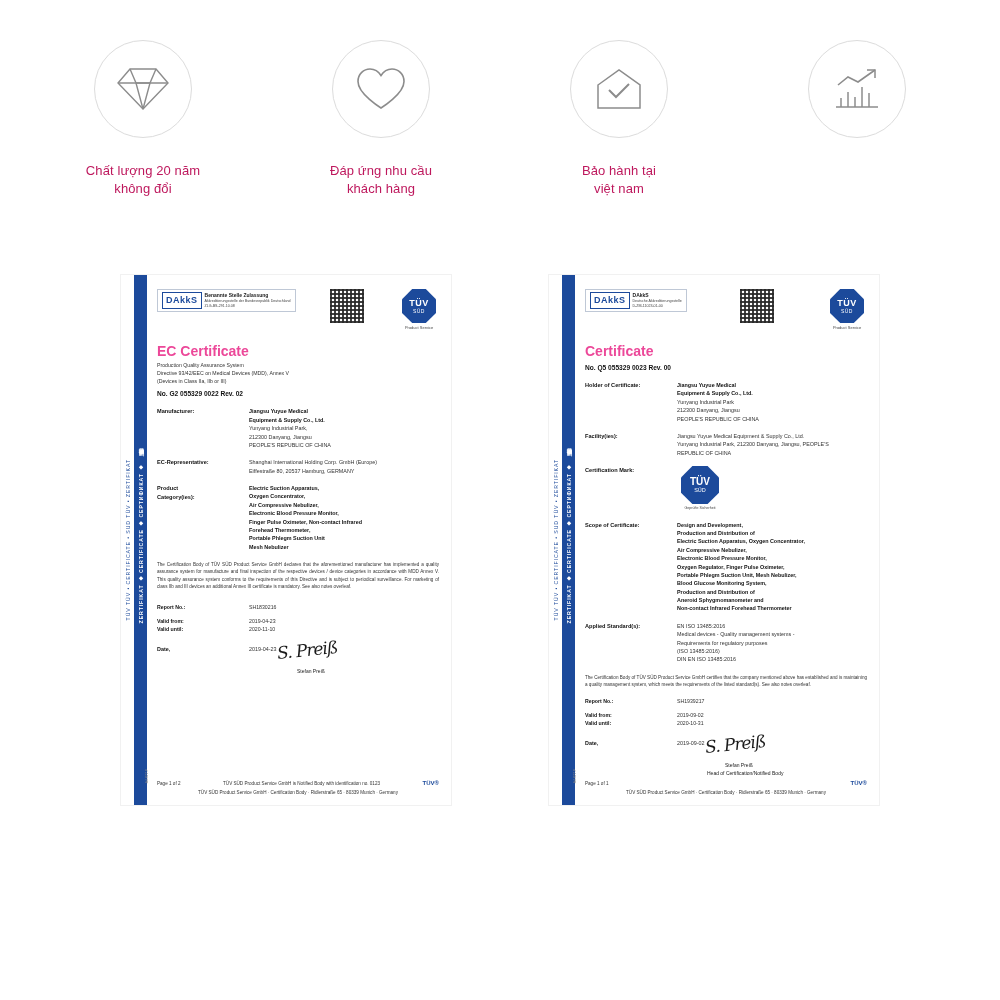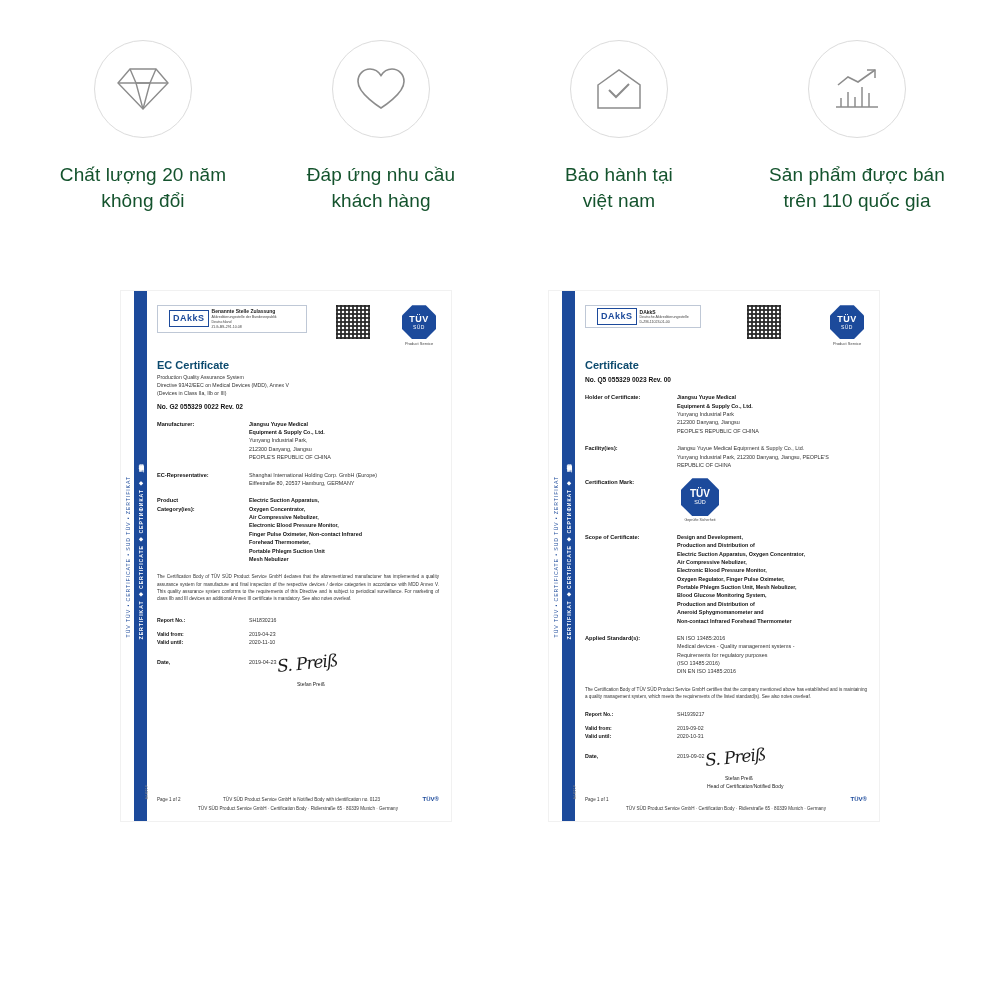--- a/index.html
+++ b/index.html
@@ -26,23 +26,23 @@
   .circle {
     width: 98px; height: 98px;
     border-radius: 50%;
     border: 1px solid #dcdcdc;
     margin: 0 auto 24px auto;
     display: flex; align-items: center; justify-content: center;
     background: #fff;
   }
   .circle svg { display: block; }
   .feature-text {
-    font-size: 19px;
+    font-size: 13px;
     line-height: 1.35;
-    color: #14532d;
+    color: #be185d;
     letter-spacing: .1px;
   }
 
   
   .headline {
     margin-top: 78px;
     text-align: center;
     font-size: 29px;
     line-height: 1.5;
     color: #3f3f3f;
@@ -86,21 +86,21 @@
 
   .cert-top {
     display: flex;
     align-items: flex-start;
     justify-content: space-between;
     height: 46px;
     margin-bottom: 8px;
   }
   .accred {
     border: 1px solid #bfc8d6;
-    padding: 2px 11px;
+    padding: 2px 4px;
     display: flex;
     align-items: center;
     gap: 3px;
     max-width: 150px;
   }
   .accred-mark {
     font-size: 9px; font-weight: bold; color:#1c4a9b; line-height:1;
     border: 1px solid #1c4a9b; padding: 3px 3px; letter-spacing:.5px;
   }
   .accred-txt { font-size: 3.6px; line-height: 1.35; color:#444; }
@@ -123,21 +123,21 @@
     background: #1c4a9b;
     clip-path: polygon(30% 0,70% 0,100% 30%,100% 70%,70% 100%,30% 100%,0 70%,0 30%);
     color: #fff;
     display: flex; flex-direction: column; align-items:center; justify-content:center;
     line-height: 1;
   }
   .tuv-oct .t1 { font-size: 9px; font-weight: bold; letter-spacing: .5px; }
   .tuv-oct .t2 { font-size: 5px; letter-spacing:.4px; margin-top:1px; }
   .tuv-cap { font-size: 4px; color:#444; margin-top: 2px; }
 
-  .cert-title { font-size: 11px; font-weight: bold; color: #0c4a6e; margin: 2px 0 3px; }
+  .cert-title { font-size: 14px; font-weight: bold; color: #ec4899; margin: 2px 0 3px; }
   .cert-sub { font-size: 5.2px; color:#333; line-height: 1.5; }
   .cert-no { font-size: 6.6px; font-weight: bold; color:#111; margin-top: 5px; }
 
   .rows { margin-top: 10px; }
   .row { display: flex; margin-bottom: 9px; }
   .row .lbl { width: 92px; font-size: 5.6px; font-weight: bold; color:#111; line-height:1.5; flex-shrink:0; }
   .row .val { font-size: 5.4px; color:#333; line-height: 1.55; }
   .row .val b { font-weight: bold; color: #111; }
 
   .para { font-size: 4.6px; color:#333; line-height:1.6; margin-top: 10px; text-align: justify; }
@@ -248,24 +248,20 @@
             <path d="M11 42 V33"></path>
               <path d="M18 42 V27"></path>
               <path d="M25 42 V32"></path>
               <path d="M32 42 V22"></path>
               <path d="M39 42 V28"></path>
             <path d="M8 20 L18 12 L28 17 L45 5" stroke-width="1.6"></path>
             <path d="M37 5 H45 V13"></path>
           </svg>
         </span>
       </div>
-      <div class="feature-text">
-        <div>Sản phẩm được bán</div>
-        <div>trên 110 quốc gia</div>
-      </div>
     </div>
 
   </div>
 
   <div class="headline">
   </div>
 
   <div class="certs">
 
     <div class="cert">

